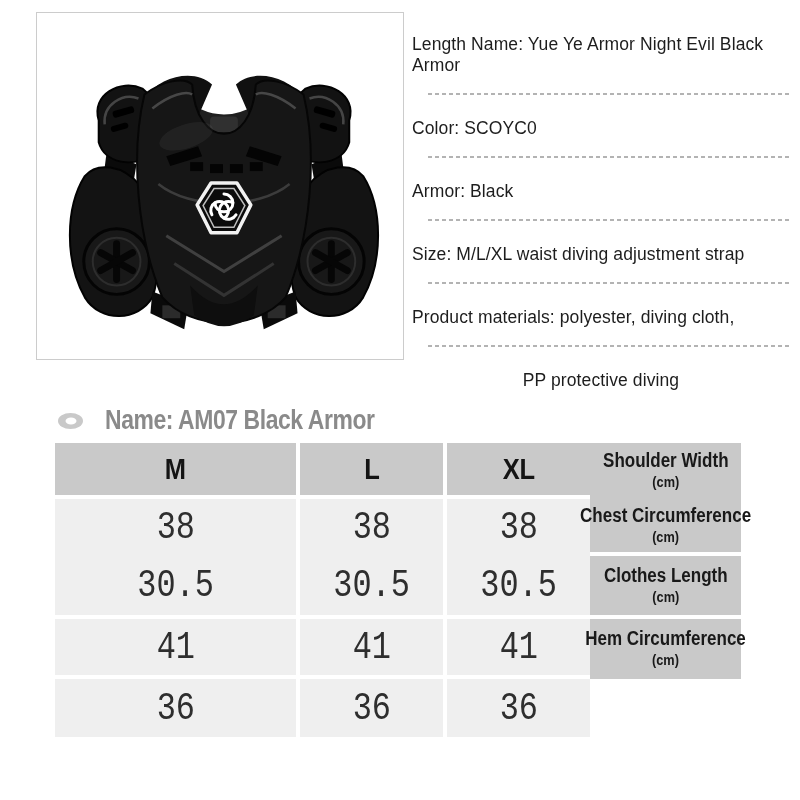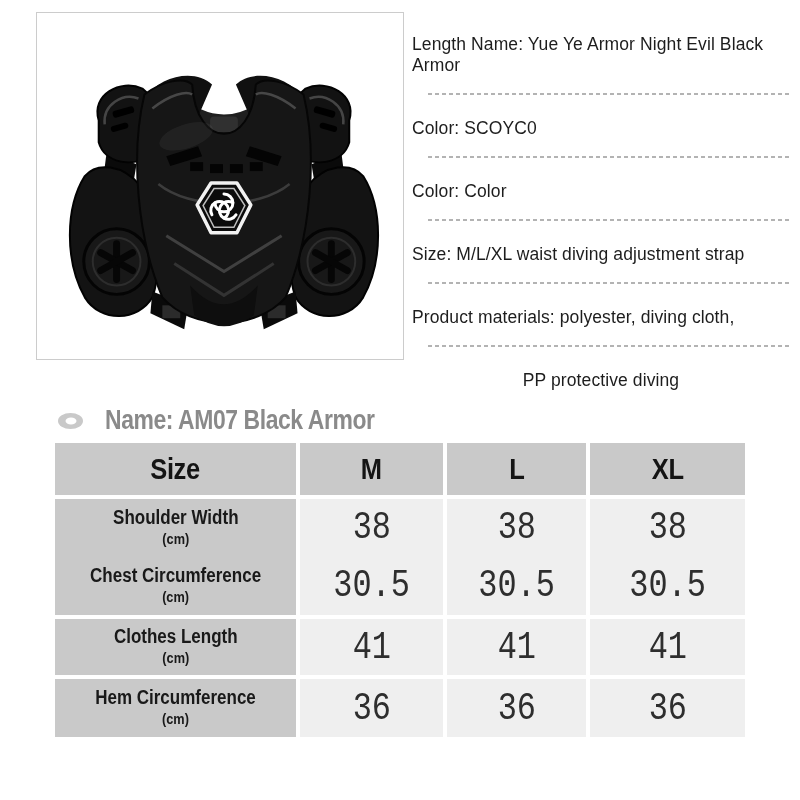--- a/index.html
+++ b/index.html
@@ -121,21 +121,21 @@
   <div class="details">
     <div class="detail-item">
       <div class="detail-text">Length Name: Yue Ye Armor Night Evil Black Armor</div>
       <div class="detail-sep"></div>
     </div>
     <div class="detail-item">
       <div class="detail-text">Color: SCOYC0</div>
       <div class="detail-sep"></div>
     </div>
     <div class="detail-item">
-      <div class="detail-text">Color: Color</div>
+      <div class="detail-text">Armor: Black</div>
       <div class="detail-sep"></div>
     </div>
     <div class="detail-item">
       <div class="detail-text">Size: M/L/XL waist diving adjustment strap</div>
       <div class="detail-sep"></div>
     </div>
     <div class="detail-item">
       <div class="detail-text">Product materials: polyester, diving cloth,</div>
       <div class="detail-sep"></div>
     </div>
@@ -145,23 +145,20 @@
   </div>
 
   <div class="size-header">
     <span class="bullet"></span>
     <span class="size-title">Name: AM07 Black Armor</span>
   </div>
 
   <div class="size-table">
 
     <div class="cell gray sep-r sep-b">
-      <span class="cx h">Size</span>
-    </div>
-    <div class="cell gray sep-r sep-b">
       <span class="cx h">M</span>
     </div>
     <div class="cell gray sep-r sep-b">
       <span class="cx h">L</span>
     </div>
     <div class="cell gray sep-b">
       <span class="cx h">XL</span>
     </div>
 
     <div class="cell gray sep-r">

